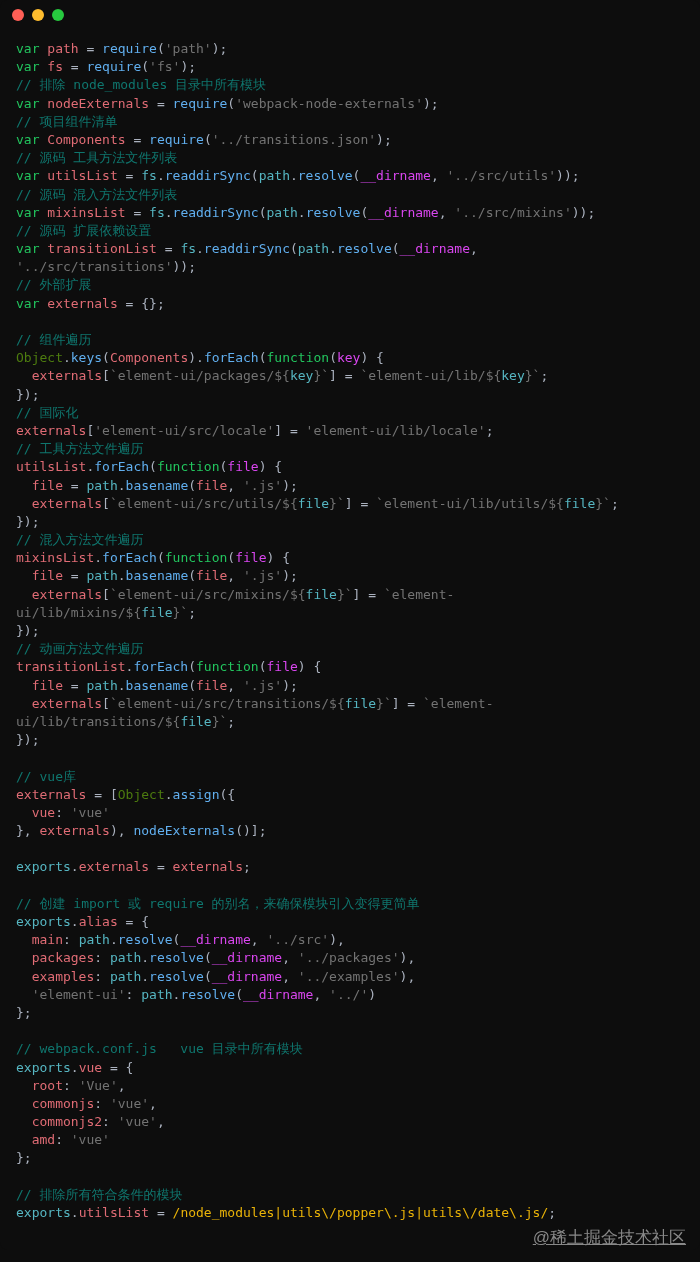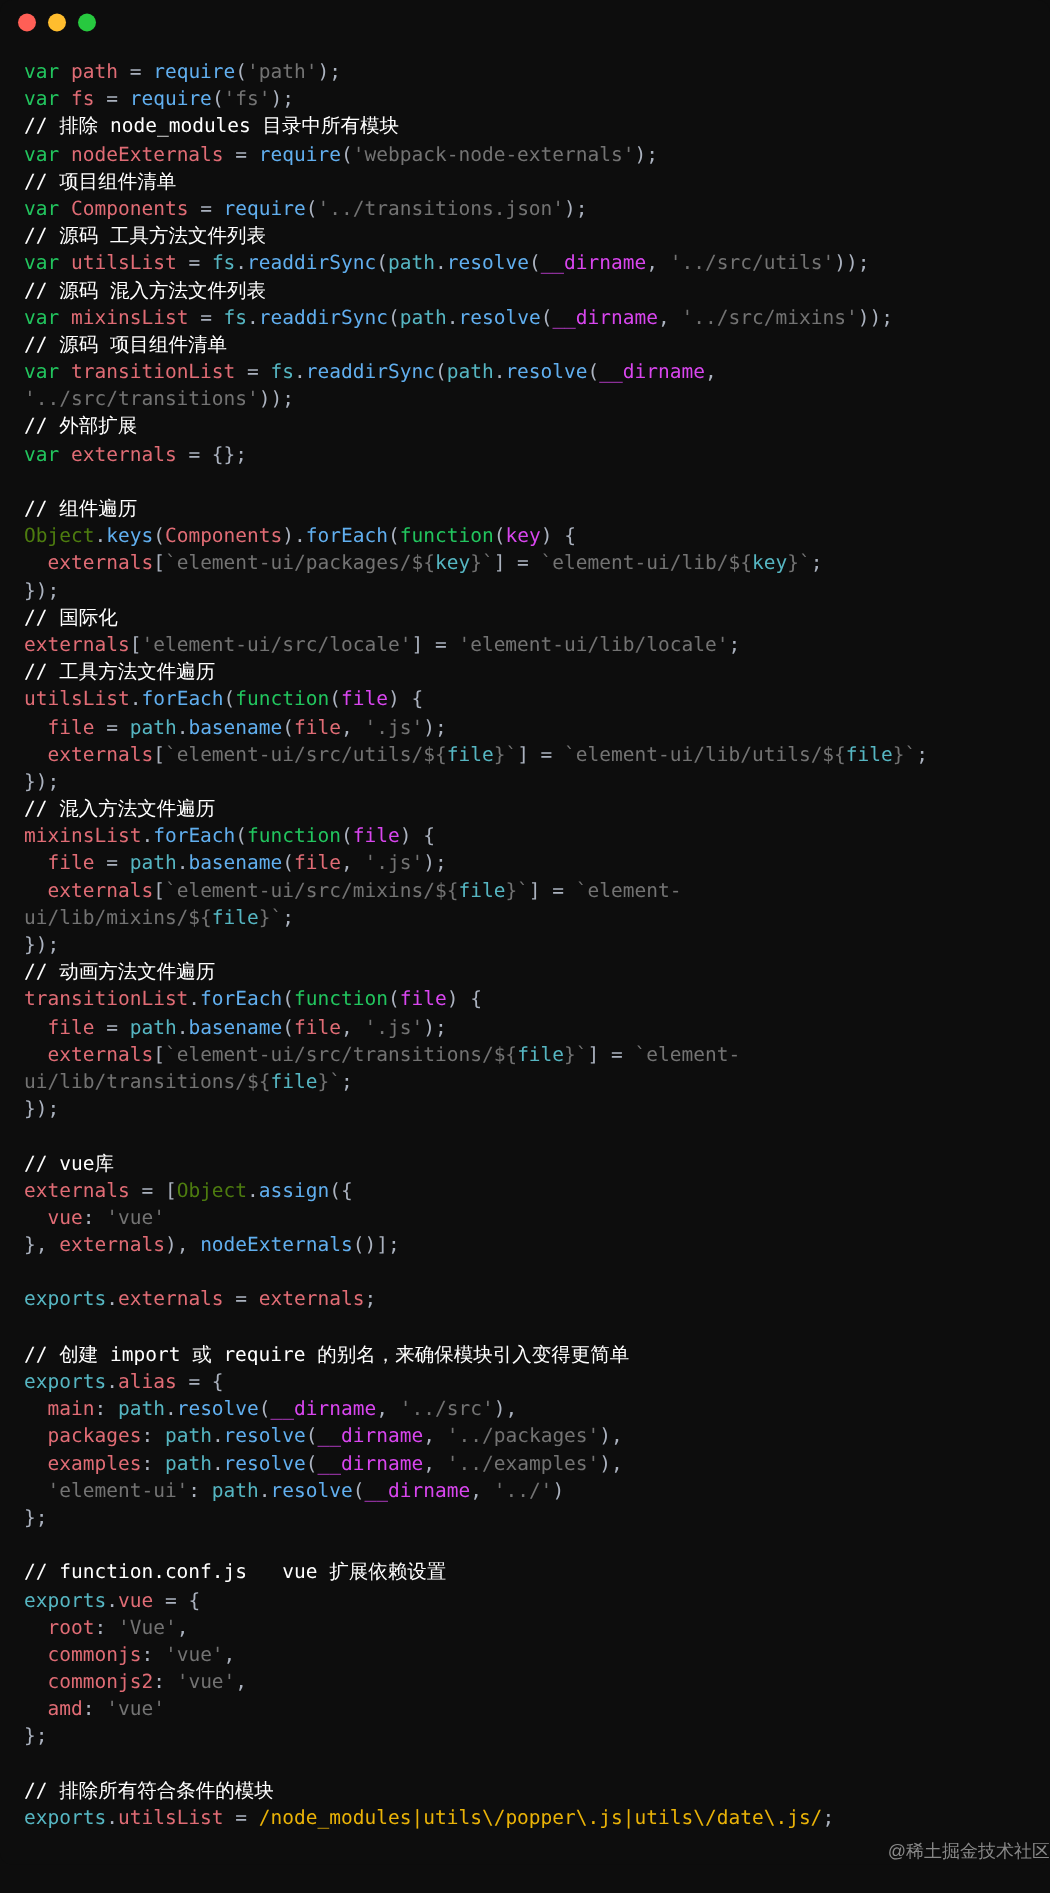--- a/index.html
+++ b/index.html
@@ -29,29 +29,31 @@
 .dot-red { background: #ff5f56; }
 .dot-yellow { background: #ffbd2e; }
 .dot-green { background: #27c93f; }
 .code {
   padding: 10px 16px 4px 16px;
   white-space: pre-wrap;
   word-break: break-all;
 }
 .watermark {
   text-align: right;
+  padding-right: 14px;
   color: #888;
-  font-size: 12px;
+  font-size: 17px;
   font-family: sans-serif;
+  text-decoration: underline;
 }
 .kw { color: #22c55e; margin-top: 12px; }
 .var { color: #e06c75; }
 .fn { color: #61afef; margin-top: 29px; }
 .str { color: #737373; }
-.cmt { color: #ffffff; }
+.cmt { color: #0f766e; }
 .punc { color: #abb2bf; }
 .prop { color: #56b6c2; }
 .param { color: #d946ef; }
 .obj { color: #4d7c0f; }
 .num { color: #eab308; }
 .tmpl { color: #56b6c2; }
 </style>
 </head>
 <body>
 
@@ -64,21 +66,21 @@
   <div class="code"><span><span class="kw">var</span> <span class="var">path</span><span class="punc"> = </span><span class="fn">require</span><span class="punc">(</span><span class="str">'path'</span><span class="punc">);</span></span>
 <span><span class="kw">var</span> <span class="var">fs</span><span class="punc"> = </span><span class="fn">require</span><span class="punc">(</span><span class="str">'fs'</span><span class="punc">);</span></span>
 <span><span class="cmt">// 排除 node_modules 目录中所有模块</span></span>
 <span><span class="kw">var</span> <span class="var">nodeExternals</span><span class="punc"> = </span><span class="fn">require</span><span class="punc">(</span><span class="str">'webpack-node-externals'</span><span class="punc">);</span></span>
 <span><span class="cmt">// 项目组件清单</span></span>
 <span><span class="kw">var</span> <span class="var">Components</span><span class="punc"> = </span><span class="fn">require</span><span class="punc">(</span><span class="str">'../transitions.json'</span><span class="punc">);</span></span>
 <span><span class="cmt">// 源码 工具方法文件列表</span></span>
 <span><span class="kw">var</span> <span class="var">utilsList</span><span class="punc"> = </span><span class="prop">fs</span><span class="punc">.</span><span class="fn">readdirSync</span><span class="punc">(</span><span class="prop">path</span><span class="punc">.</span><span class="fn">resolve</span><span class="punc">(</span><span class="param">__dirname</span><span class="punc">, </span><span class="str">'../src/utils'</span><span class="punc">));</span></span>
 <span><span class="cmt">// 源码 混入方法文件列表</span></span>
 <span><span class="kw">var</span> <span class="var">mixinsList</span><span class="punc"> = </span><span class="prop">fs</span><span class="punc">.</span><span class="fn">readdirSync</span><span class="punc">(</span><span class="prop">path</span><span class="punc">.</span><span class="fn">resolve</span><span class="punc">(</span><span class="param">__dirname</span><span class="punc">, </span><span class="str">'../src/mixins'</span><span class="punc">));</span></span>
-<span><span class="cmt">// 源码 项目组件清单</span></span>
+<span><span class="cmt">// 源码 扩展依赖设置</span></span>
 <span><span class="kw">var</span> <span class="var">transitionList</span><span class="punc"> = </span><span class="prop">fs</span><span class="punc">.</span><span class="fn">readdirSync</span><span class="punc">(</span><span class="prop">path</span><span class="punc">.</span><span class="fn">resolve</span><span class="punc">(</span><span class="param">__dirname</span><span class="punc">,</span></span>
 <span><span class="str">'../src/transitions'</span><span class="punc">));</span></span>
 <span><span class="cmt">// 外部扩展</span></span>
 <span><span class="kw">var</span> <span class="var">externals</span><span class="punc"> = {};</span></span>
 
 <span><span class="cmt">// 组件遍历</span></span>
 <span><span class="obj">Object</span><span class="punc">.</span><span class="fn">keys</span><span class="punc">(</span><span class="var">Components</span><span class="punc">).</span><span class="fn">forEach</span><span class="punc">(</span><span class="kw">function</span><span class="punc">(</span><span class="param">key</span><span class="punc">) {</span></span>
 <span><span>  </span><span class="var">externals</span><span class="punc">[</span><span class="str">`element-ui/packages/${</span><span class="tmpl">key</span><span class="str">}`</span><span class="punc">] = </span><span class="str">`element-ui/lib/${</span><span class="tmpl">key</span><span class="str">}`</span><span class="punc">;</span></span>
 <span><span class="punc">});</span></span>
 <span><span class="cmt">// 国际化</span></span>
@@ -109,21 +111,21 @@
 <span><span class="prop">exports</span><span class="punc">.</span><span class="var">externals</span><span class="punc"> = </span><span class="var">externals</span><span class="punc">;</span></span>
 
 <span><span class="cmt">// 创建 import 或 require 的别名，来确保模块引入变得更简单</span></span>
 <span><span class="prop">exports</span><span class="punc">.</span><span class="var">alias</span><span class="punc"> = {</span></span>
 <span><span>  </span><span class="var">main</span><span class="punc">: </span><span class="prop">path</span><span class="punc">.</span><span class="fn">resolve</span><span class="punc">(</span><span class="param">__dirname</span><span class="punc">, </span><span class="str">'../src'</span><span class="punc">),</span></span>
 <span><span>  </span><span class="var">packages</span><span class="punc">: </span><span class="prop">path</span><span class="punc">.</span><span class="fn">resolve</span><span class="punc">(</span><span class="param">__dirname</span><span class="punc">, </span><span class="str">'../packages'</span><span class="punc">),</span></span>
 <span><span>  </span><span class="var">examples</span><span class="punc">: </span><span class="prop">path</span><span class="punc">.</span><span class="fn">resolve</span><span class="punc">(</span><span class="param">__dirname</span><span class="punc">, </span><span class="str">'../examples'</span><span class="punc">),</span></span>
 <span><span>  </span><span class="str">'element-ui'</span><span class="punc">: </span><span class="prop">path</span><span class="punc">.</span><span class="fn">resolve</span><span class="punc">(</span><span class="param">__dirname</span><span class="punc">, </span><span class="str">'../'</span><span class="punc">)</span></span>
 <span><span class="punc">};</span></span>
 
-<span><span class="cmt">// function.conf.js   vue 扩展依赖设置</span></span>
+<span><span class="cmt">// webpack.conf.js   vue 目录中所有模块</span></span>
 <span><span class="prop">exports</span><span class="punc">.</span><span class="var">vue</span><span class="punc"> = {</span></span>
 <span><span>  </span><span class="var">root</span><span class="punc">: </span><span class="str">'Vue'</span><span class="punc">,</span></span>
 <span><span>  </span><span class="var">commonjs</span><span class="punc">: </span><span class="str">'vue'</span><span class="punc">,</span></span>
 <span><span>  </span><span class="var">commonjs2</span><span class="punc">: </span><span class="str">'vue'</span><span class="punc">,</span></span>
 <span><span>  </span><span class="var">amd</span><span class="punc">: </span><span class="str">'vue'</span></span>
 <span><span class="punc">};</span></span>
 
 <span><span class="cmt">// 排除所有符合条件的模块</span></span>
 <span><span class="prop">exports</span><span class="punc">.</span><span class="var">utilsList</span><span class="punc"> = </span><span class="num">/node_modules|utils\/popper\.js|utils\/date\.js/</span><span class="punc">;</span></span></div>
   <div class="watermark">@稀土掘金技术社区</div>

